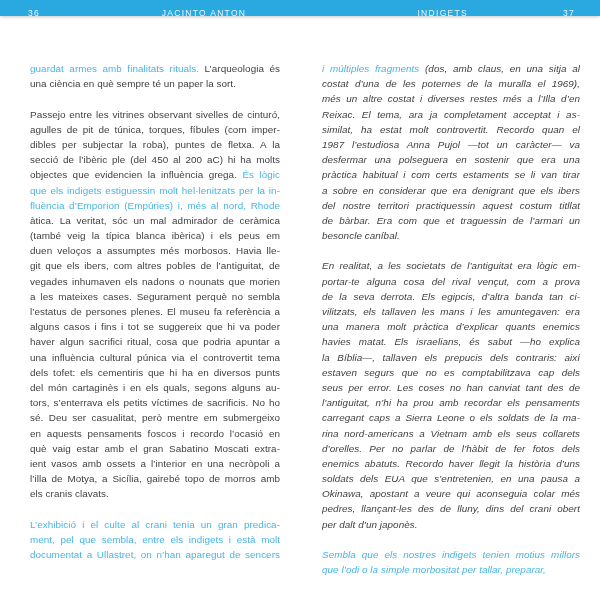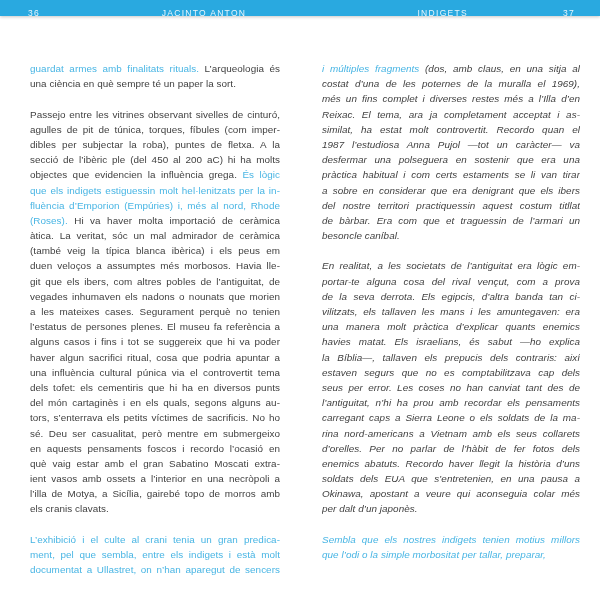--- a/index.html
+++ b/index.html
@@ -55,27 +55,26 @@
       <div class="line last"><span class="ink">una ciència en què sempre té un paper la sort.</span></div>
     </div>
     <div class="para">
       <div class="line"><span class="ink">Passejo entre les vitrines observant sivelles de cinturó,</span></div>
       <div class="line"><span class="ink">agulles de pit de túnica, torques, fíbules (com imper-</span></div>
       <div class="line"><span class="ink">dibles per subjectar la roba), puntes de fletxa. A la</span></div>
       <div class="line"><span class="ink">secció de l’ibèric ple (del 450 al 200 aC) hi ha molts</span></div>
       <div class="line"><span class="ink">objectes que evidencien la influència grega. </span><span class="accent">És lògic</span></div>
       <div class="line"><span class="accent">que els indigets estiguessin molt hel·lenitzats per la in-</span></div>
       <div class="line"><span class="accent">fluència d’Emporion (Empúries) i, més al nord, Rhode</span></div>
-      <div class="line"><span class="accent">(Roses). </span><span class="ink">Hi va haver molta importació de ceràmica</span></div>
       <div class="line"><span class="ink">àtica. La veritat, sóc un mal admirador de ceràmica</span></div>
       <div class="line"><span class="ink">(també veig la típica blanca ibèrica) i els peus em</span></div>
       <div class="line"><span class="ink">duen veloços a assumptes més morbosos. Havia lle-</span></div>
       <div class="line"><span class="ink">git que els ibers, com altres pobles de l’antiguitat, de</span></div>
       <div class="line"><span class="ink">vegades inhumaven els nadons o nounats que morien</span></div>
-      <div class="line"><span class="ink">a les mateixes cases. Segurament perquè no tenien</span></div>
+      <div class="line"><span class="ink">a les mateixes cases. Segurament perquè no sembla</span></div>
       <div class="line"><span class="ink">l’estatus de persones plenes. El museu fa referència a</span></div>
       <div class="line"><span class="ink">alguns casos i fins i tot se suggereix que hi va poder</span></div>
       <div class="line"><span class="ink">haver algun sacrifici ritual, cosa que podria apuntar a</span></div>
       <div class="line"><span class="ink">una influència cultural púnica via el controvertit tema</span></div>
       <div class="line"><span class="ink">dels tofet: els cementiris que hi ha en diversos punts</span></div>
       <div class="line"><span class="ink">del món cartaginès i en els quals, segons alguns au-</span></div>
       <div class="line"><span class="ink">tors, s’enterrava els petits víctimes de sacrificis. No ho</span></div>
       <div class="line"><span class="ink">sé. Deu ser casualitat, però mentre em submergeixo</span></div>
       <div class="line"><span class="ink">en aquests pensaments foscos i recordo l’ocasió en</span></div>
       <div class="line"><span class="ink">què vaig estar amb el gran Sabatino Moscati extra-</span></div>
@@ -86,21 +85,21 @@
     <div class="para">
       <div class="line"><span class="accent">L’exhibició i el culte al crani tenia un gran predica-</span></div>
       <div class="line"><span class="accent">ment, pel que sembla, entre els indigets i està molt</span></div>
       <div class="line"><span class="accent">documentat a Ullastret, on n’han aparegut de sencers</span></div>
     </div>
   </div>
 <div class="col col-right">
     <div class="para">
       <div class="line"><span class="accent">i múltiples fragments </span><span class="ink">(dos, amb claus, en una sitja al</span></div>
       <div class="line"><span class="ink">costat d’una de les poternes de la muralla el 1969),</span></div>
-      <div class="line"><span class="ink">més un fins complet i diverses restes més a l’Illa d’en</span></div>
+      <div class="line"><span class="ink">més un altre costat i diverses restes més a l’Illa d’en</span></div>
       <div class="line"><span class="ink">Reixac. El tema, ara ja completament acceptat i as-</span></div>
       <div class="line"><span class="ink">similat, ha estat molt controvertit. Recordo quan el</span></div>
       <div class="line"><span class="ink">1987 l’estudiosa Anna Pujol —tot un caràcter— va</span></div>
       <div class="line"><span class="ink">desfermar una polseguera en sostenir que era una</span></div>
       <div class="line"><span class="ink">pràctica habitual i com certs estaments se li van tirar</span></div>
       <div class="line"><span class="ink">a sobre en considerar que era denigrant que els ibers</span></div>
       <div class="line"><span class="ink">del nostre territori practiquessin aquest costum titllat</span></div>
       <div class="line"><span class="ink">de bàrbar. Era com que et traguessin de l’armari un</span></div>
       <div class="line last"><span class="ink">besoncle caníbal.</span></div>
     </div>
@@ -114,19 +113,20 @@
       <div class="line"><span class="ink">la Bíblia—, tallaven els prepucis dels contraris: així</span></div>
       <div class="line"><span class="ink">estaven segurs que no es comptabilitzava cap dels</span></div>
       <div class="line"><span class="ink">seus per error. Les coses no han canviat tant des de</span></div>
       <div class="line"><span class="ink">l’antiguitat, n’hi ha prou amb recordar els pensaments</span></div>
       <div class="line"><span class="ink">carregant caps a Sierra Leone o els soldats de la ma-</span></div>
       <div class="line"><span class="ink">rina nord-americans a Vietnam amb els seus collarets</span></div>
       <div class="line"><span class="ink">d’orelles. Per no parlar de l’hàbit de fer fotos dels</span></div>
       <div class="line"><span class="ink">enemics abatuts. Recordo haver llegit la història d’uns</span></div>
       <div class="line"><span class="ink">soldats dels EUA que s’entretenien, en una pausa a</span></div>
       <div class="line"><span class="ink">Okinawa, apostant a veure qui aconseguia colar més</span></div>
+      <div class="line"><span class="ink">pedres, llançant-les des de lluny, dins del crani obert</span></div>
       <div class="line last"><span class="ink">per dalt d’un japonès.</span></div>
     </div>
     <div class="para">
       <div class="line"><span class="accent">Sembla que els nostres indigets tenien motius millors</span></div>
       <div class="line last"><span class="accent">que l’odi o la simple morbositat per tallar, preparar,</span></div>
     </div>
   </div>
 
 </body></html>

